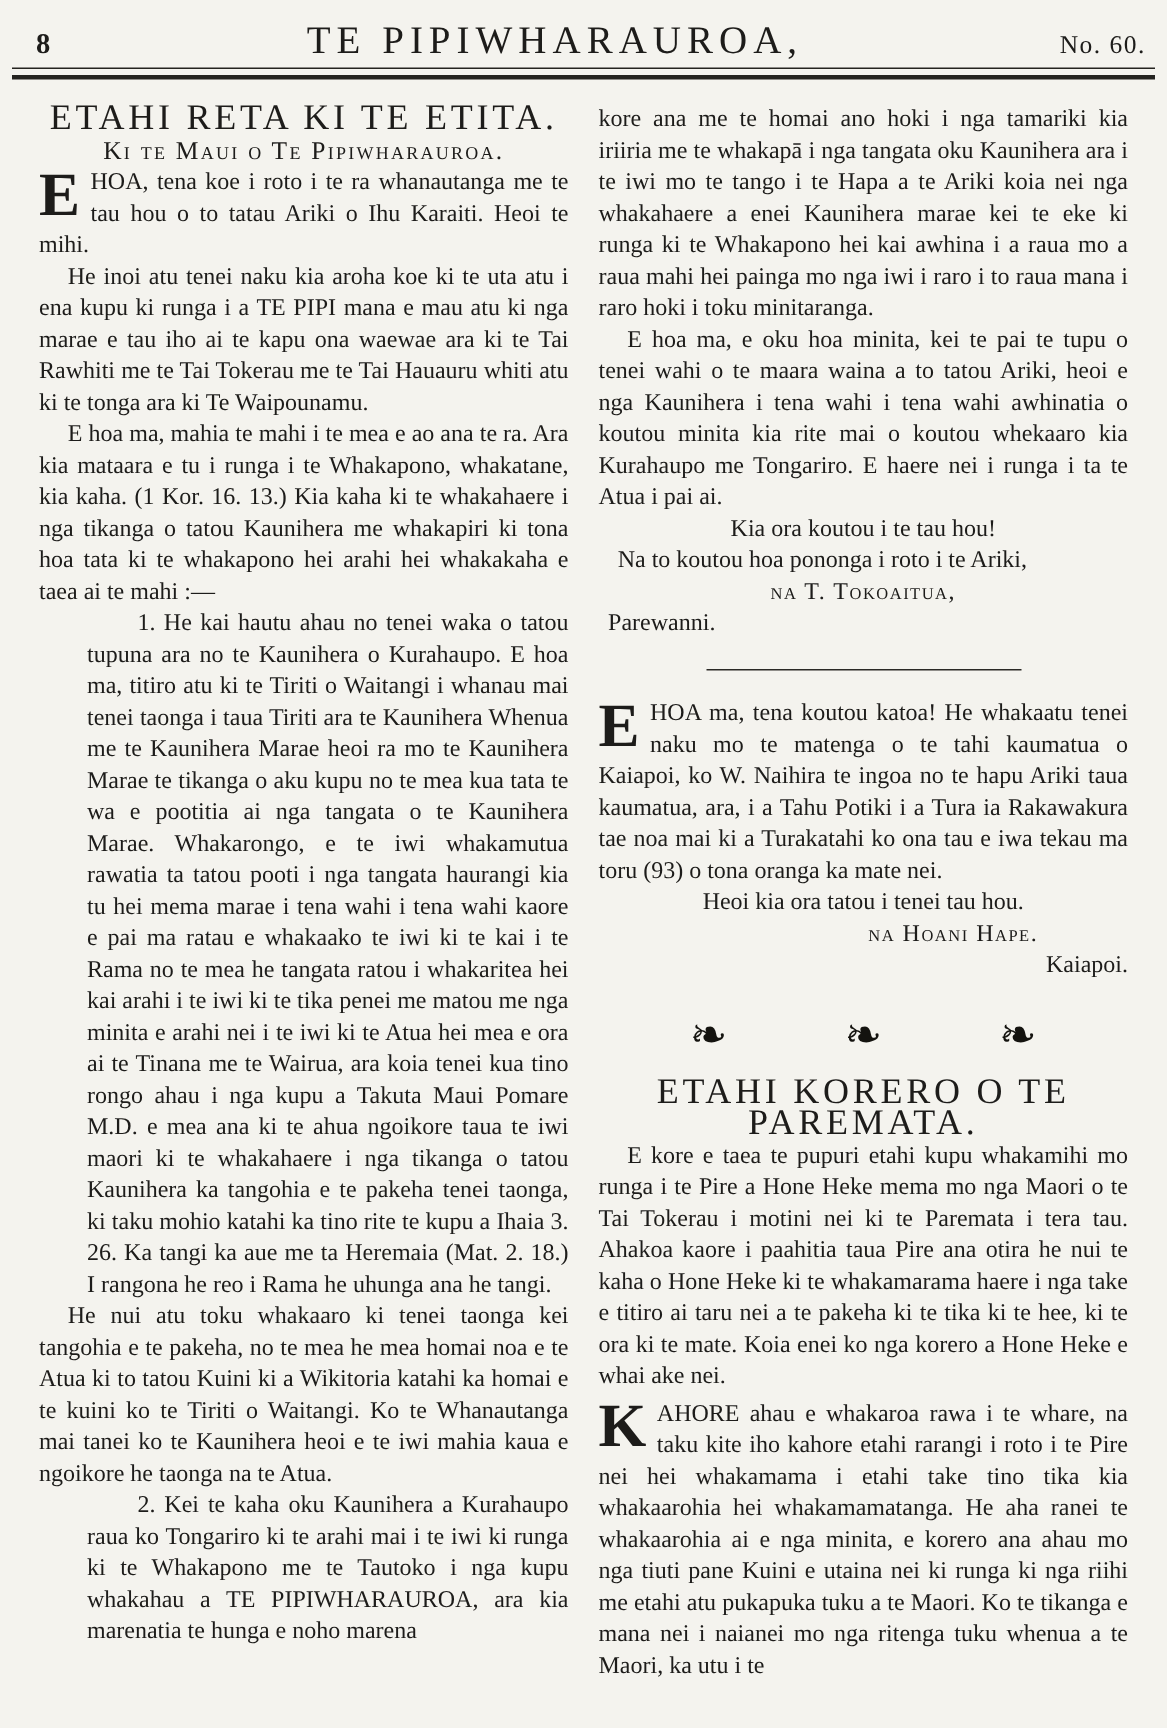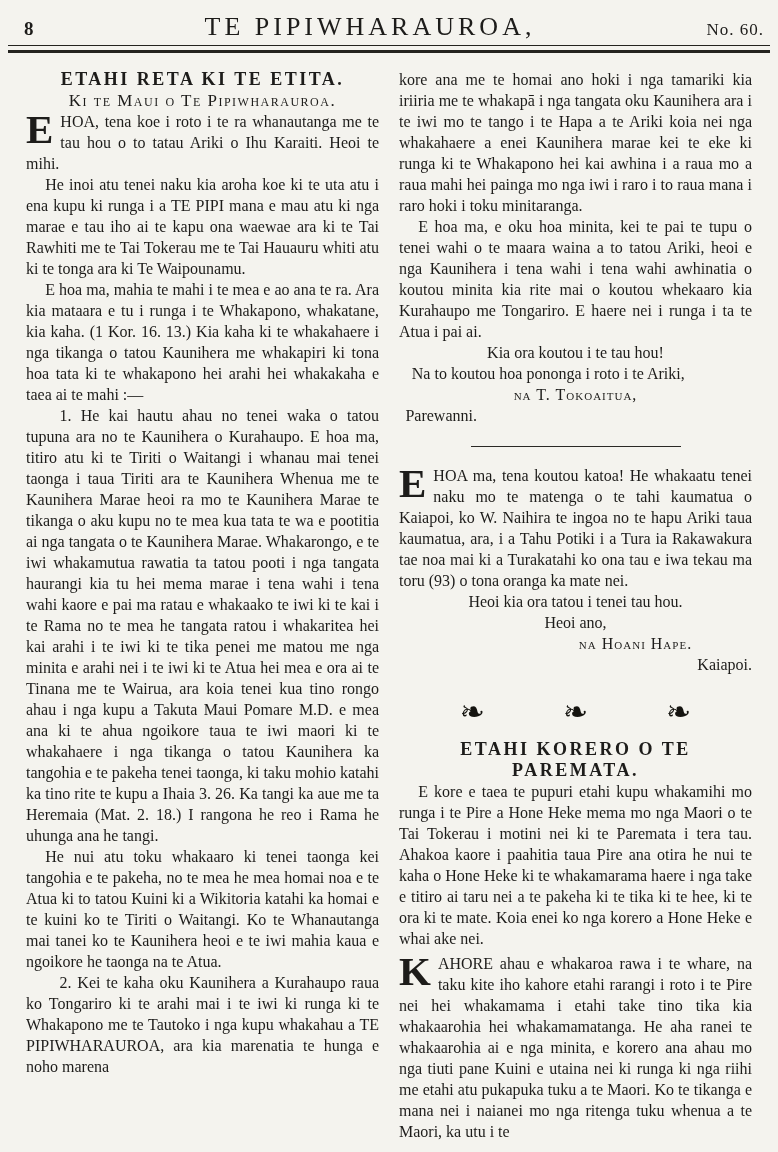--- a/index.html
+++ b/index.html
@@ -27,24 +27,24 @@
   }
   
   .columns {
     display:flex; gap:20px;
     padding:16px 26px 0 26px;
     height:1090px; overflow:hidden;
   }
   .col { flex:1; min-width:0; font-size:16px; line-height:21px; text-align:justify; }
   .col p { margin:0; text-indent:1.2em; }
   .col p.noindent { text-indent:0; }
-  .col p.num-indent { text-indent:2.1em; }
+  .col p.num-indent { text-indent:2.1em;margin-left:32px; }
   .section-heading {
     text-align:center; text-indent:0 !important;
-    font-weight:bold; font-size:18px; letter-spacing:2.5px;
+    font-weight:normal; font-size:24px; letter-spacing:2.5px;
     margin:6px 0 16px 0;
   }
   .salutation {
     text-align:center; text-indent:0 !important;
     font-variant:small-caps; font-size:17px; letter-spacing:1.5px;
     margin:0 0 14px 0;
   }
   .dropcap {
     float:left;
     font-size:41px; line-height:33px;
@@ -101,21 +101,20 @@
     <p>E hoa ma, e oku hoa minita, kei te pai te tupu o tenei wahi o te maara waina a to tatou Ariki, heoi e nga Kaunihera i tena wahi i tena wahi awhinatia o koutou minita kia rite mai o koutou whekaaro kia Kurahaupo me Tongariro.  E haere nei i runga i ta te Atua i pai ai.</p>
     <p class="center">Kia ora koutou i te tau hou!</p>
     <p class="sig-intro">Na to koutou hoa pononga i roto i te Ariki,</p>
     <p class="center sc">na T. Tokoaitua,</p>
     <p class="sig-place">Parewanni.</p>
 
     <hr class="divider">
 
     <p class="noindent"><span class="dropcap">E</span><span>HOA ma, tena koutou katoa!  He whakaatu tenei naku mo te matenga o te tahi kaumatua o Kaiapoi, ko W. Naihira te ingoa no te hapu Ariki taua kaumatua, ara, i a Tahu Potiki i a Tura ia Rakawakura tae noa mai ki a Turakatahi ko ona tau e iwa tekau ma toru (93) o tona oranga ka mate nei.</span></p>
     <p class="center">Heoi kia ora tatou i tenei tau hou.</p>
-    <p class="center">Heoi ano,</p>
     <p class="sig-name2 sc">na Hoani Hape.</p>
     <p class="sig-place2">Kaiapoi.</p>
 
     <div class="ornaments">
       <span>❧</span>
       <span>❧</span>
       <span>❧</span>
     </div>
 
     <p class="section-heading heading2">ETAHI KORERO O TE PAREMATA.</p>

